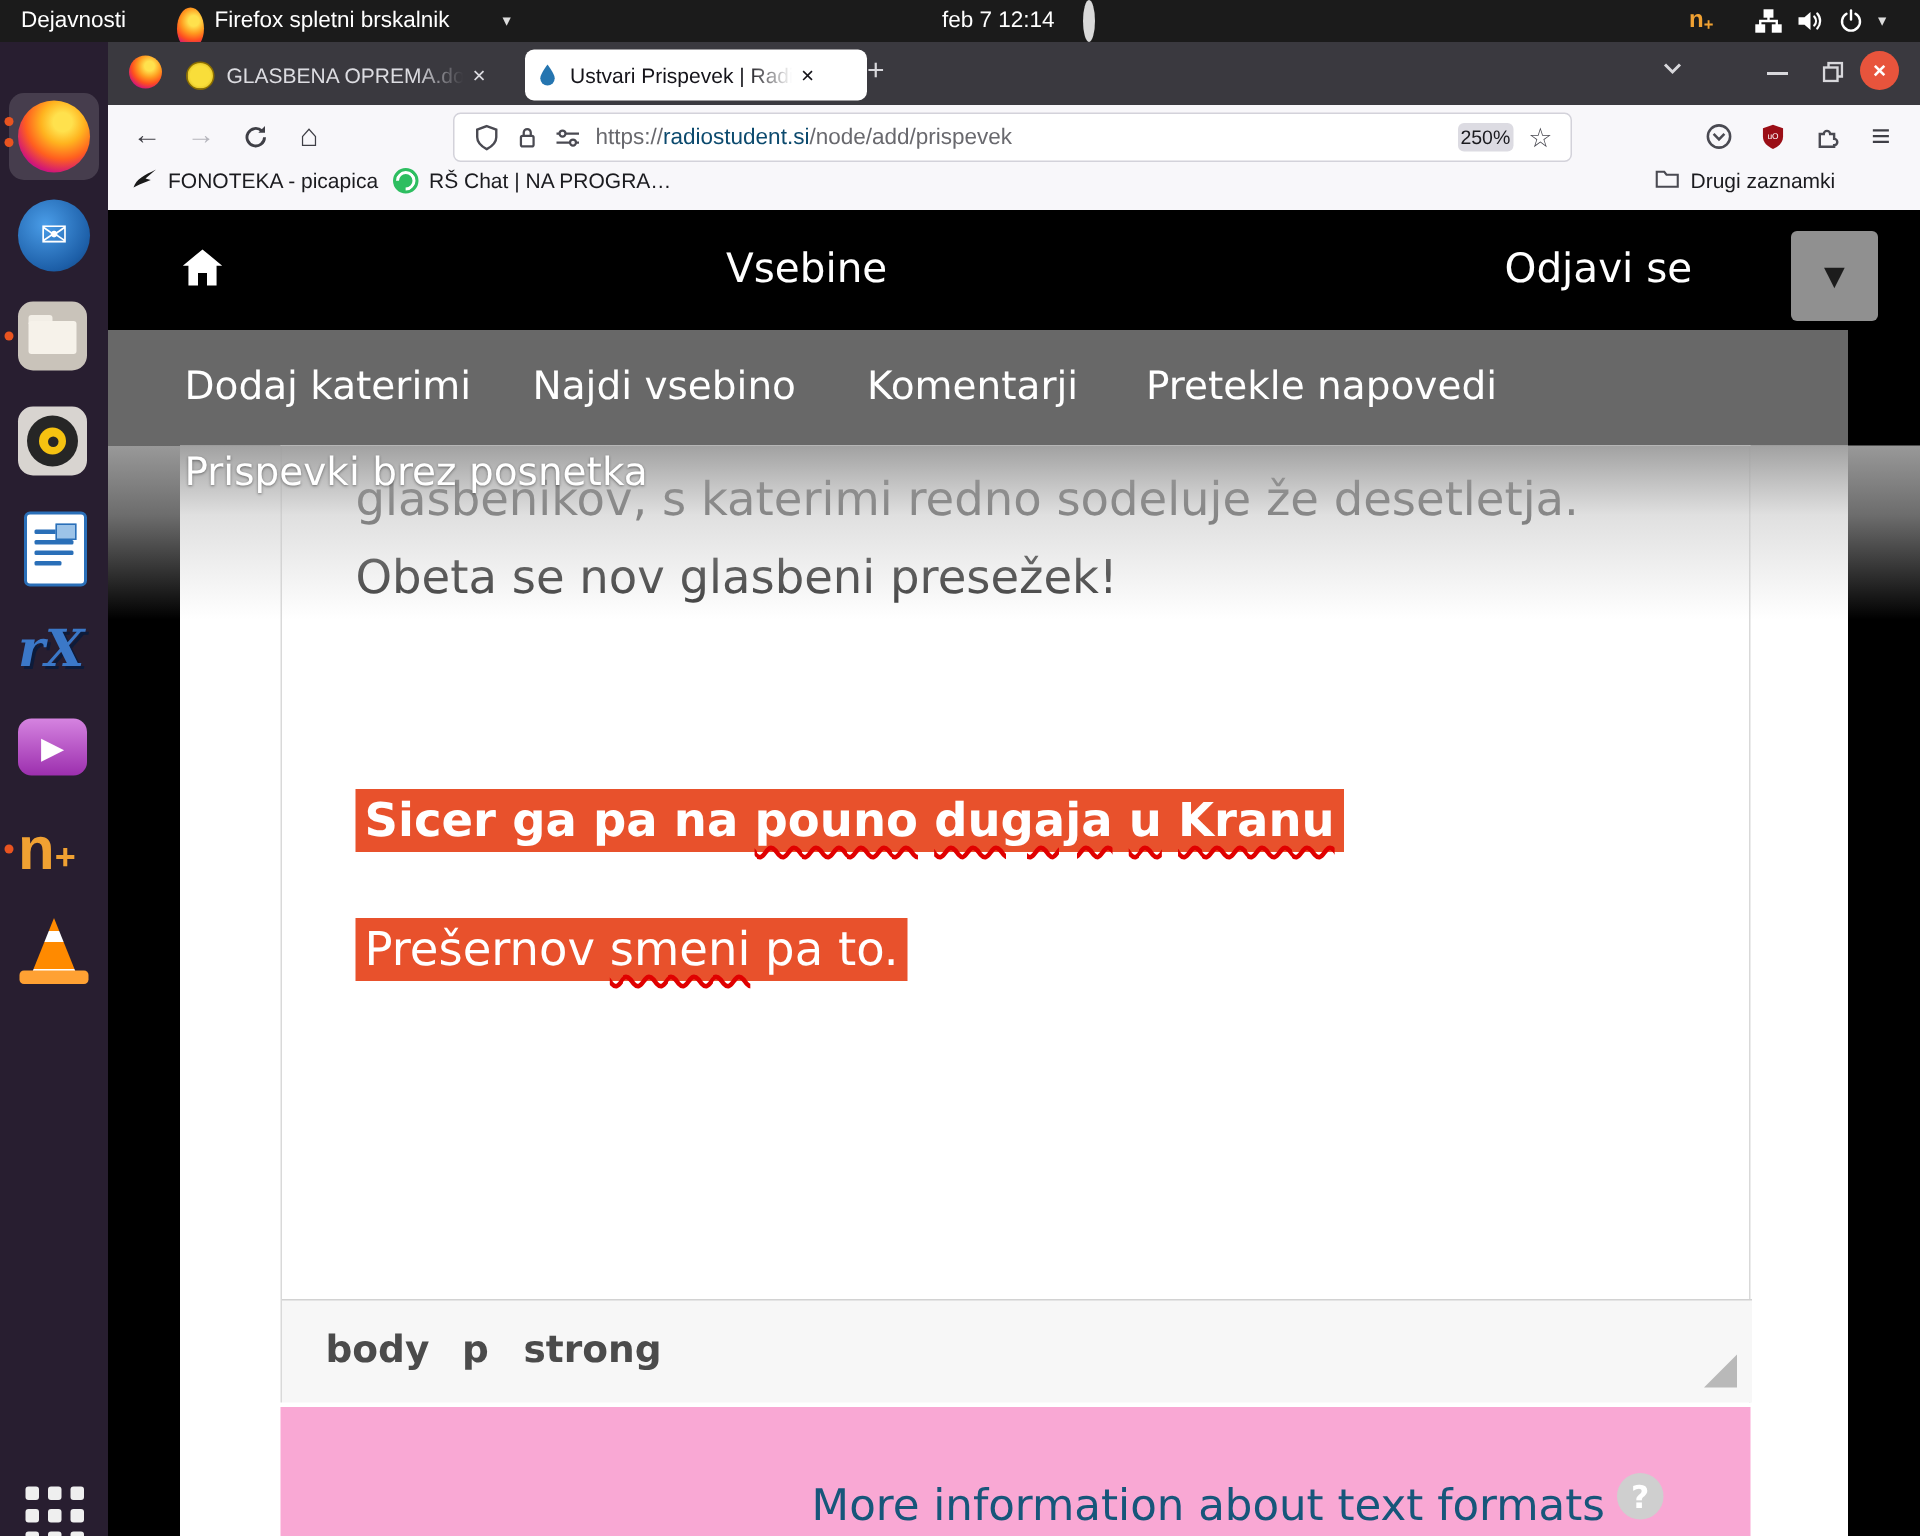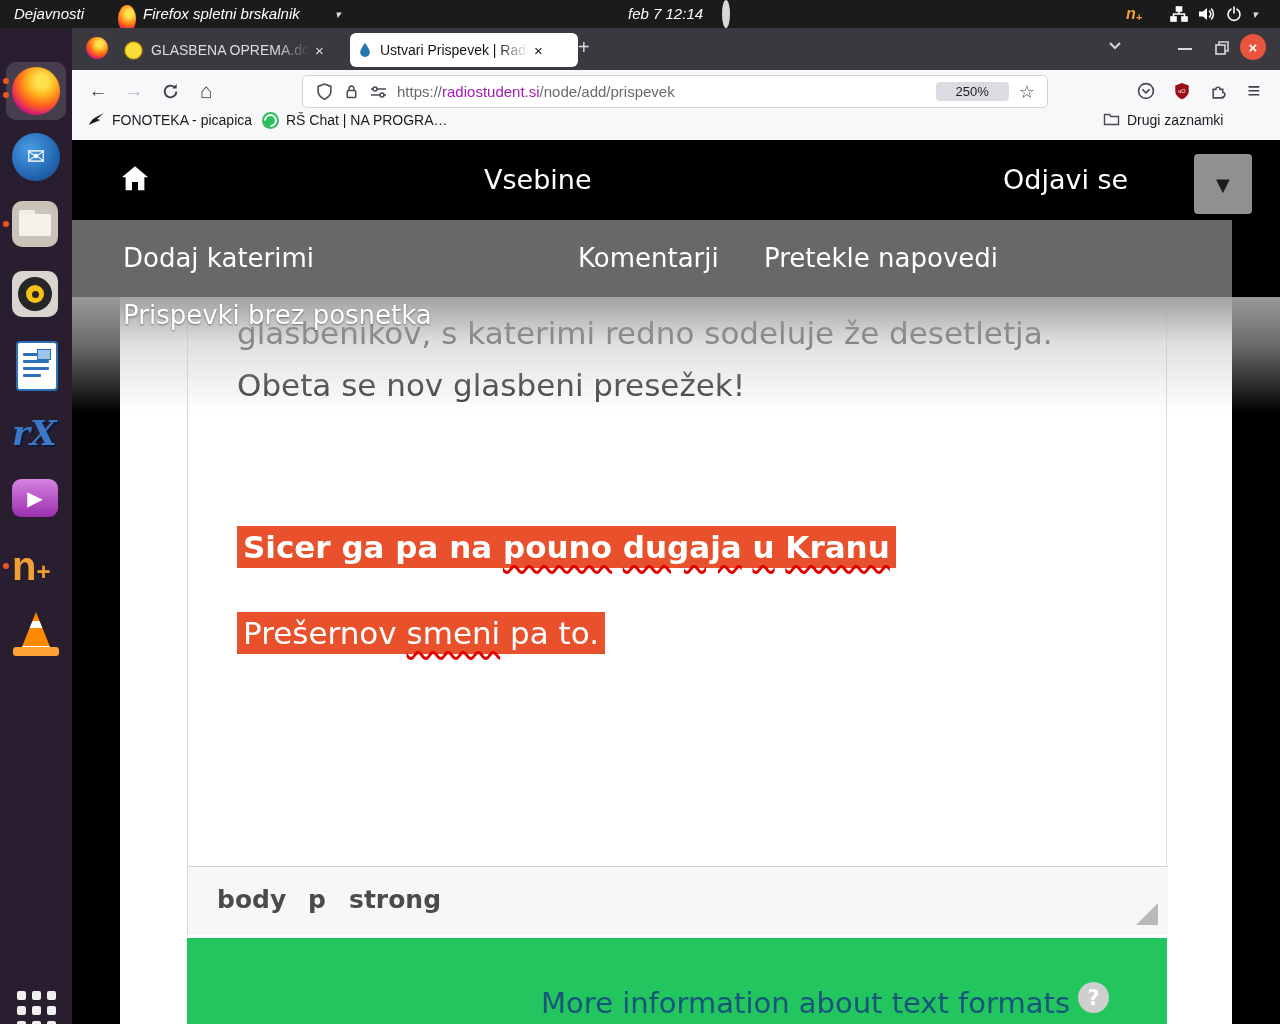--- a/index.html
+++ b/index.html
@@ -1,21 +1,21 @@
 <!DOCTYPE html>
 <html><head>
 <meta charset="utf-8">
 <style>
   html,body{margin:0;padding:0;background:#000;}
   #screen{position:relative;width:1280px;height:1024px;overflow:hidden;background:#000;
           font-family:"Liberation Sans",sans-serif;}
 
   
   .topbar{position:absolute;left:0;top:0;width:1280px;height:28px;background:#1b1b1b;color:#fff;font-size:15px;}
-  .topbar .item{position:absolute;top:0;height:28px;line-height:28px;white-space:nowrap;font-style:italic;}
+  .topbar .item{position:absolute;top:0;height:28px;line-height:28px;white-space:nowrap;}
   .ffmini{width:18px;height:18px;border-radius:50%;
     background:radial-gradient(circle at 62% 32%, #ffe14d 0 16%, #ff9a1f 38%, #ff4f1f 58%, #d0157a 78%, #722ca8 100%);}
   .chev{font-size:11px;color:#ddd;}
   .recdot{width:8px;height:8px;border-radius:50%;background:#d9d9d9;top:10px;}
   .nplus-sm{color:#f0a132;font-weight:bold;font-size:16px;line-height:28px;}
   .nplus-sm .pl{font-size:11px;vertical-align:-2px;}
 
   
   .dock{position:absolute;left:0;top:28px;width:72px;height:996px;background:#281e30;}
   .dock-item{position:absolute;left:12px;width:48px;height:48px;}
@@ -55,21 +55,21 @@
   .tab{position:absolute;top:5px;height:34px;border-radius:6px;display:flex;align-items:center;font-size:14px;}
   .tab .ttl{overflow:hidden;white-space:nowrap;-webkit-mask-image:linear-gradient(90deg,#000 80%,transparent);
             mask-image:linear-gradient(90deg,#000 80%,transparent);}
   .tclose{margin-left:6px;font-size:15px;}
   .fav-y{width:17px;height:17px;border-radius:50%;background:radial-gradient(#f9de3a 55%,#caa50e);border:1px solid #8a6d00;margin-right:8px;flex:none;}
   .winbtn{position:absolute;top:8px;color:#d8d8dc;}
   .closebtn{width:26px;height:26px;border-radius:50%;background:#e8543c;color:#fff;display:flex;align-items:center;justify-content:center;font-size:15px;font-weight:bold;}
   .navbar{position:absolute;left:0;top:42px;width:1208px;height:42px;background:#f8f7fa;border-bottom:1px solid #e4e3e8;}
   .navico{position:absolute;top:0;height:42px;display:flex;align-items:center;justify-content:center;width:28px;font-size:19px;color:#3f3f46;}
   .urlfield{position:absolute;left:230px;top:5px;width:744px;height:31px;background:#fff;border:1px solid #d3d2da;border-radius:5px;display:flex;align-items:center;font-size:15px;}
-  .zoombadge{background:#dcdbe2;border-radius:4px;padding:2px 20px;font-size:13px;color:#1b1b1f;}
+  .zoombadge{background:#dcdbe2;border-radius:4px;padding:2px 2px;font-size:13px;color:#1b1b1f;}
   .bookbar{position:absolute;left:0;top:84px;width:1208px;height:28px;background:#f8f7fa;font-size:14px;color:#1b1b1f;}
   .bookbar .bm{position:absolute;top:0;height:28px;display:flex;}
   .rcgreen{width:17px;height:17px;border-radius:50%;background:#2dbe60;display:flex;align-items:center;justify-content:center;margin-right:7px;}
   .rcgreen i{width:9px;height:9px;border:2px solid #fff;border-radius:50%;border-left-color:transparent;transform:rotate(-45deg);}
 
   
   .viewport{position:absolute;left:0;top:112px;width:1208px;height:884px;background:#000;overflow:hidden;
             font-family:"DejaVu Sans",sans-serif;}
   .adminbar{position:absolute;left:0;top:0;width:1208px;height:80px;background:#000;color:#fff;font-size:27px;}
   .adminbar .al{position:absolute;top:0;height:80px;line-height:80px;white-space:nowrap;}
@@ -87,21 +87,21 @@
   .selbg{background:#e8512c;color:#fff;padding:3px 6px;}
   .b1{font-weight:bold;font-size:31px;}
   .b2{font-size:31px;}
   .miss{text-decoration:underline;text-decoration-style:wavy;text-decoration-color:#e00000;
         text-decoration-thickness:3px;text-underline-offset:7px;}
   .pathbar{position:absolute;left:0;top:569px;width:980px;height:69px;background:#f7f7f7;border-top:1px solid #d2d2d2;
            box-sizing:border-box;color:#4b4b4b;font-size:25px;font-weight:bold;}
   .pathbar .pw{position:absolute;top:0;height:69px;line-height:66px;}
   .rszhandle{position:absolute;right:10px;bottom:10px;width:0;height:0;
              border-left:22px solid transparent;border-bottom:22px solid #b9b9b9;}
-  .infopanel{position:absolute;left:67px;top:641px;width:980px;height:86px;background:#22c55e;}
+  .infopanel{position:absolute;left:67px;top:641px;width:980px;height:86px;background:#f9a8d4;}
   .infolink{position:absolute;right:97px;top:48px;font-size:29px;color:#17567a;white-space:nowrap;}
   .qcircle{position:absolute;right:58px;top:44px;width:31px;height:31px;border-radius:50%;background:#cfcfcf;
            color:#fff;font-weight:bold;font-size:21px;display:flex;align-items:center;justify-content:center;}
 
   .scrollshade{position:absolute;left:0;top:157px;width:1208px;height:116px;pointer-events:none;
     background:linear-gradient(to bottom, rgba(158,158,158,.97) 0%, rgba(198,198,198,.55) 40%, rgba(255,255,255,0) 100%);}
   .shortcut{position:absolute;left:51px;top:3px;font-size:26px;color:#fff;text-shadow:0 1px 2px rgba(0,0,0,.45);white-space:nowrap;}
 
   svg{display:block;}
 </style>
@@ -266,21 +266,21 @@
         <span style="margin-left:11px">
           <svg width="17" height="14" viewBox="0 0 17 14">
               <g stroke="#4a4a52" stroke-width="1.5" fill="#f8f7fa">
                 <path d="M1 4h15"></path>
                 <path d="M1 10h15"></path>
                 <circle cx="5" cy="4" r="2"></circle>
                 <circle cx="12" cy="10" r="2"></circle>
               </g>
             </svg>
         </span>
-        <span style="margin-left:10px;white-space:nowrap"><span style="color:#69696e">https://</span><span style="color:#a21caf">radiostudent.si</span><span style="color:#69696e">/node/add/prispevek</span></span>
+        <span style="margin-left:10px;white-space:nowrap"><span style="color:#69696e">https://</span><span style="color:#0c4a6e">radiostudent.si</span><span style="color:#69696e">/node/add/prispevek</span></span>
         <span class="zoombadge" style="margin-left:auto">250%</span>
         <span style="margin:0 12px 0 10px;font-size:18px;color:#4a4a52">☆</span>
       </div>
       <span class="navico" style="left:1060px">
         <svg width="18" height="18" viewBox="0 0 16 16">
             <circle cx="8" cy="8" r="6.6" fill="none" stroke="#4a4a52" stroke-width="1.5"></circle>
             <polyline points="4.8,6.5 8,9.7 11.2,6.5" fill="none" stroke="#4a4a52" stroke-width="1.5"></polyline>
           </svg>
       </span>
       <span class="navico" style="left:1096px">
@@ -328,20 +328,21 @@
         </span>
         <span class="al" style="left:412px">Vsebine</span>
         <span class="al" style="left:931px">Odjavi se</span>
         <span class="toggbtn">
             <span>▼</span>
           </span>
       </div>
 
       <div class="graybar">
         <span class="gl" style="left:51px">Dodaj katerimi</span>
+        <span class="gl" style="left:283px">Najdi vsebino</span>
         <span class="gl" style="left:692px">Pretekle napovedi</span>
         <span class="gl" style="left:506px">Komentarji</span>
       </div>
 
       <div class="content">
         <div class="editor-frame">
           <div class="edittext">
             <span class="ln">glasbenikov, s katerimi redno sodeluje že desetletja.</span>
             <span class="ln">Obeta se nov glasbeni presežek!</span>
           </div>

